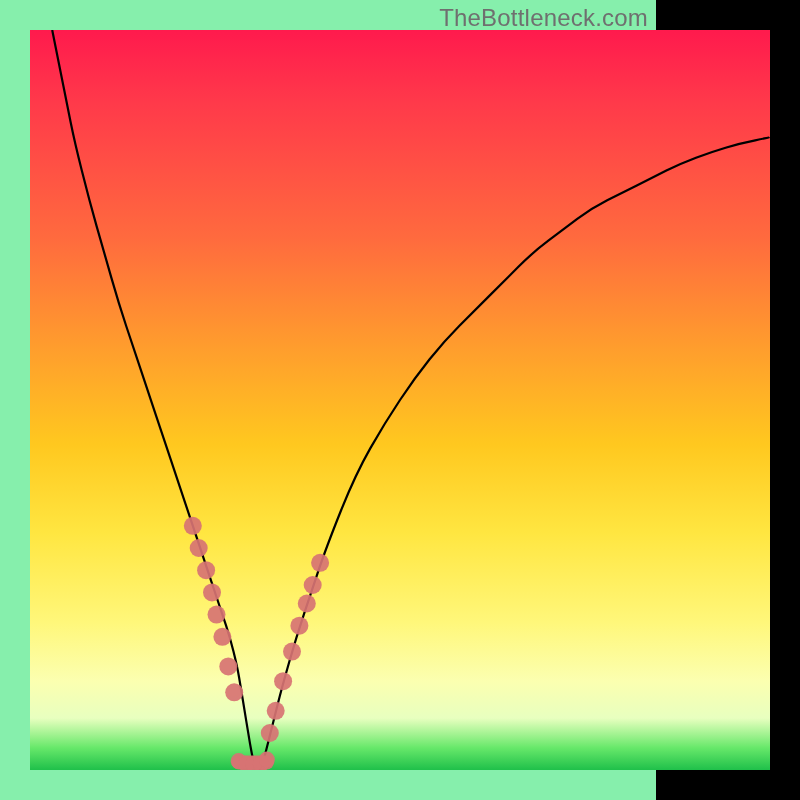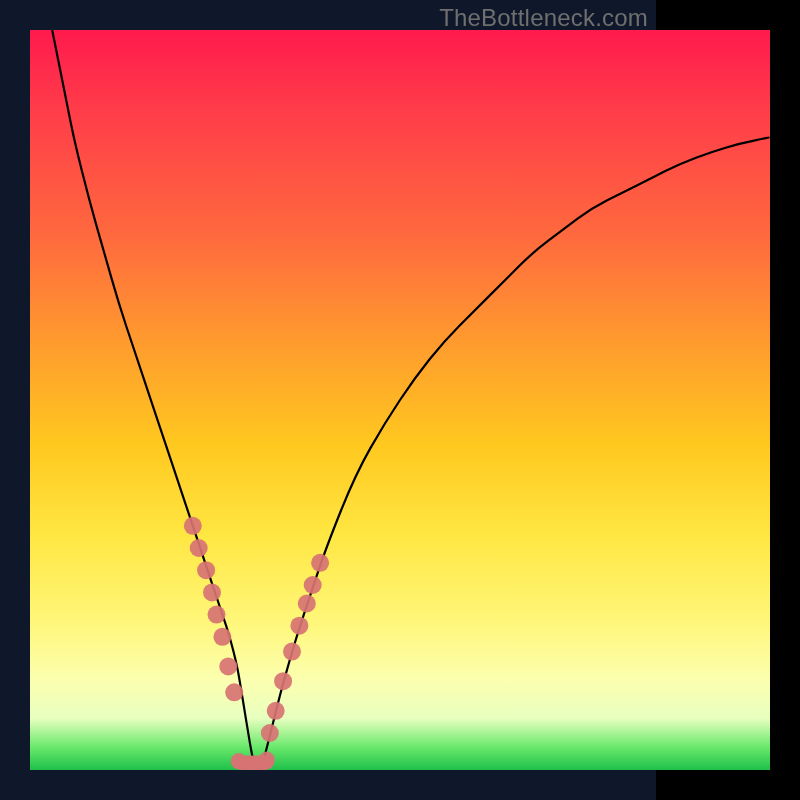--- a/index.html
+++ b/index.html
@@ -8,21 +8,21 @@
     width: 800px;
     height: 800px;
     overflow: hidden;
     background: #000;
     font-family: Arial, Helvetica, sans-serif;
   }
   .frame {
     position: relative;
     width: 656px;
     height: 800px;
-    background: #0f172a;
+    background: #86efac;
   }
   .plot {
     position: absolute;
     left: 30px;
     top: 30px;
     width: 740px;
     height: 740px;
     
     background: linear-gradient(
       to bottom,

